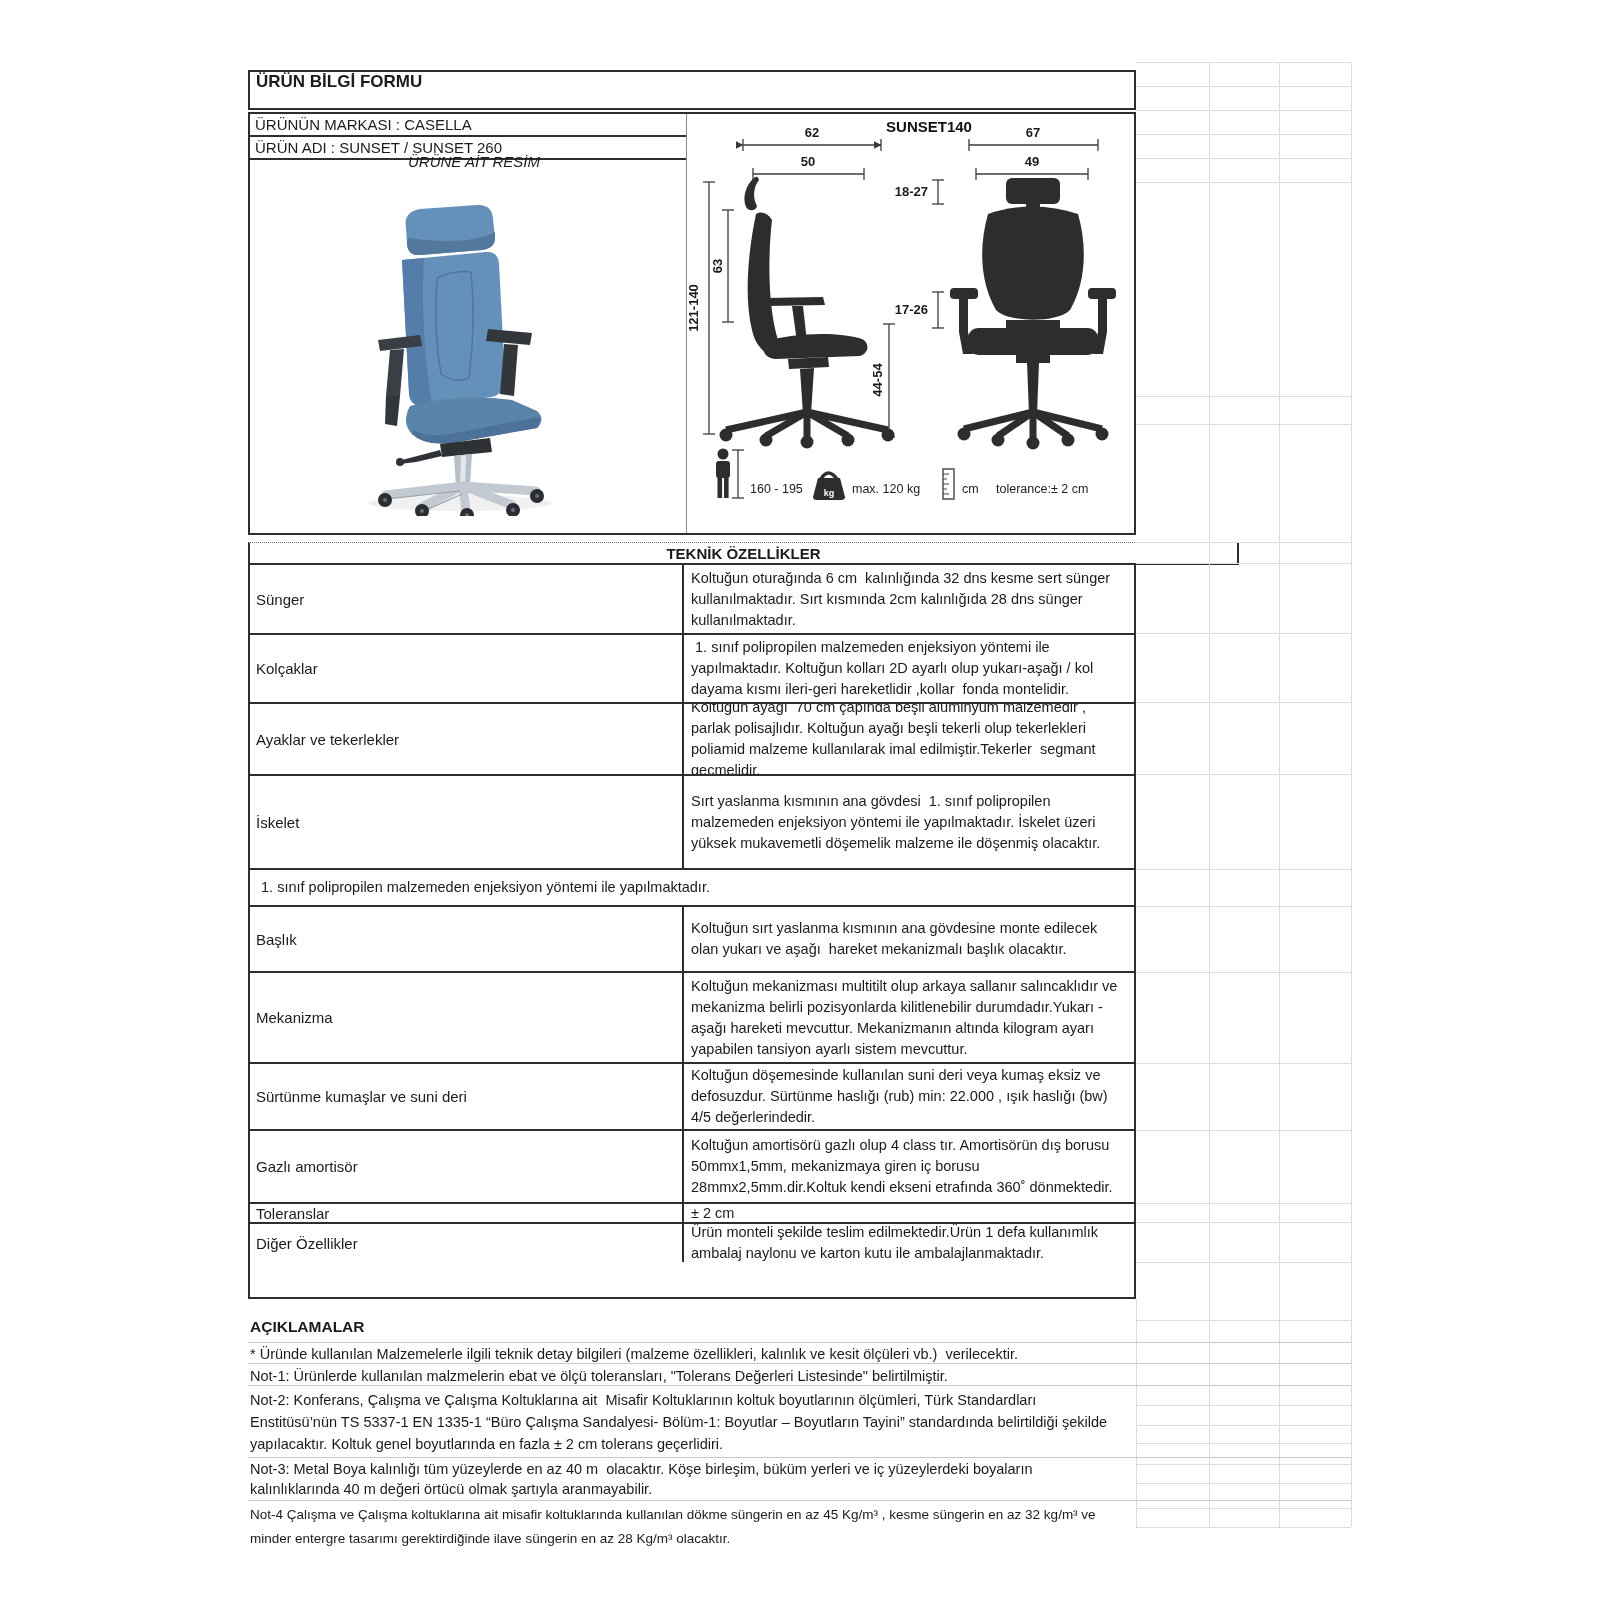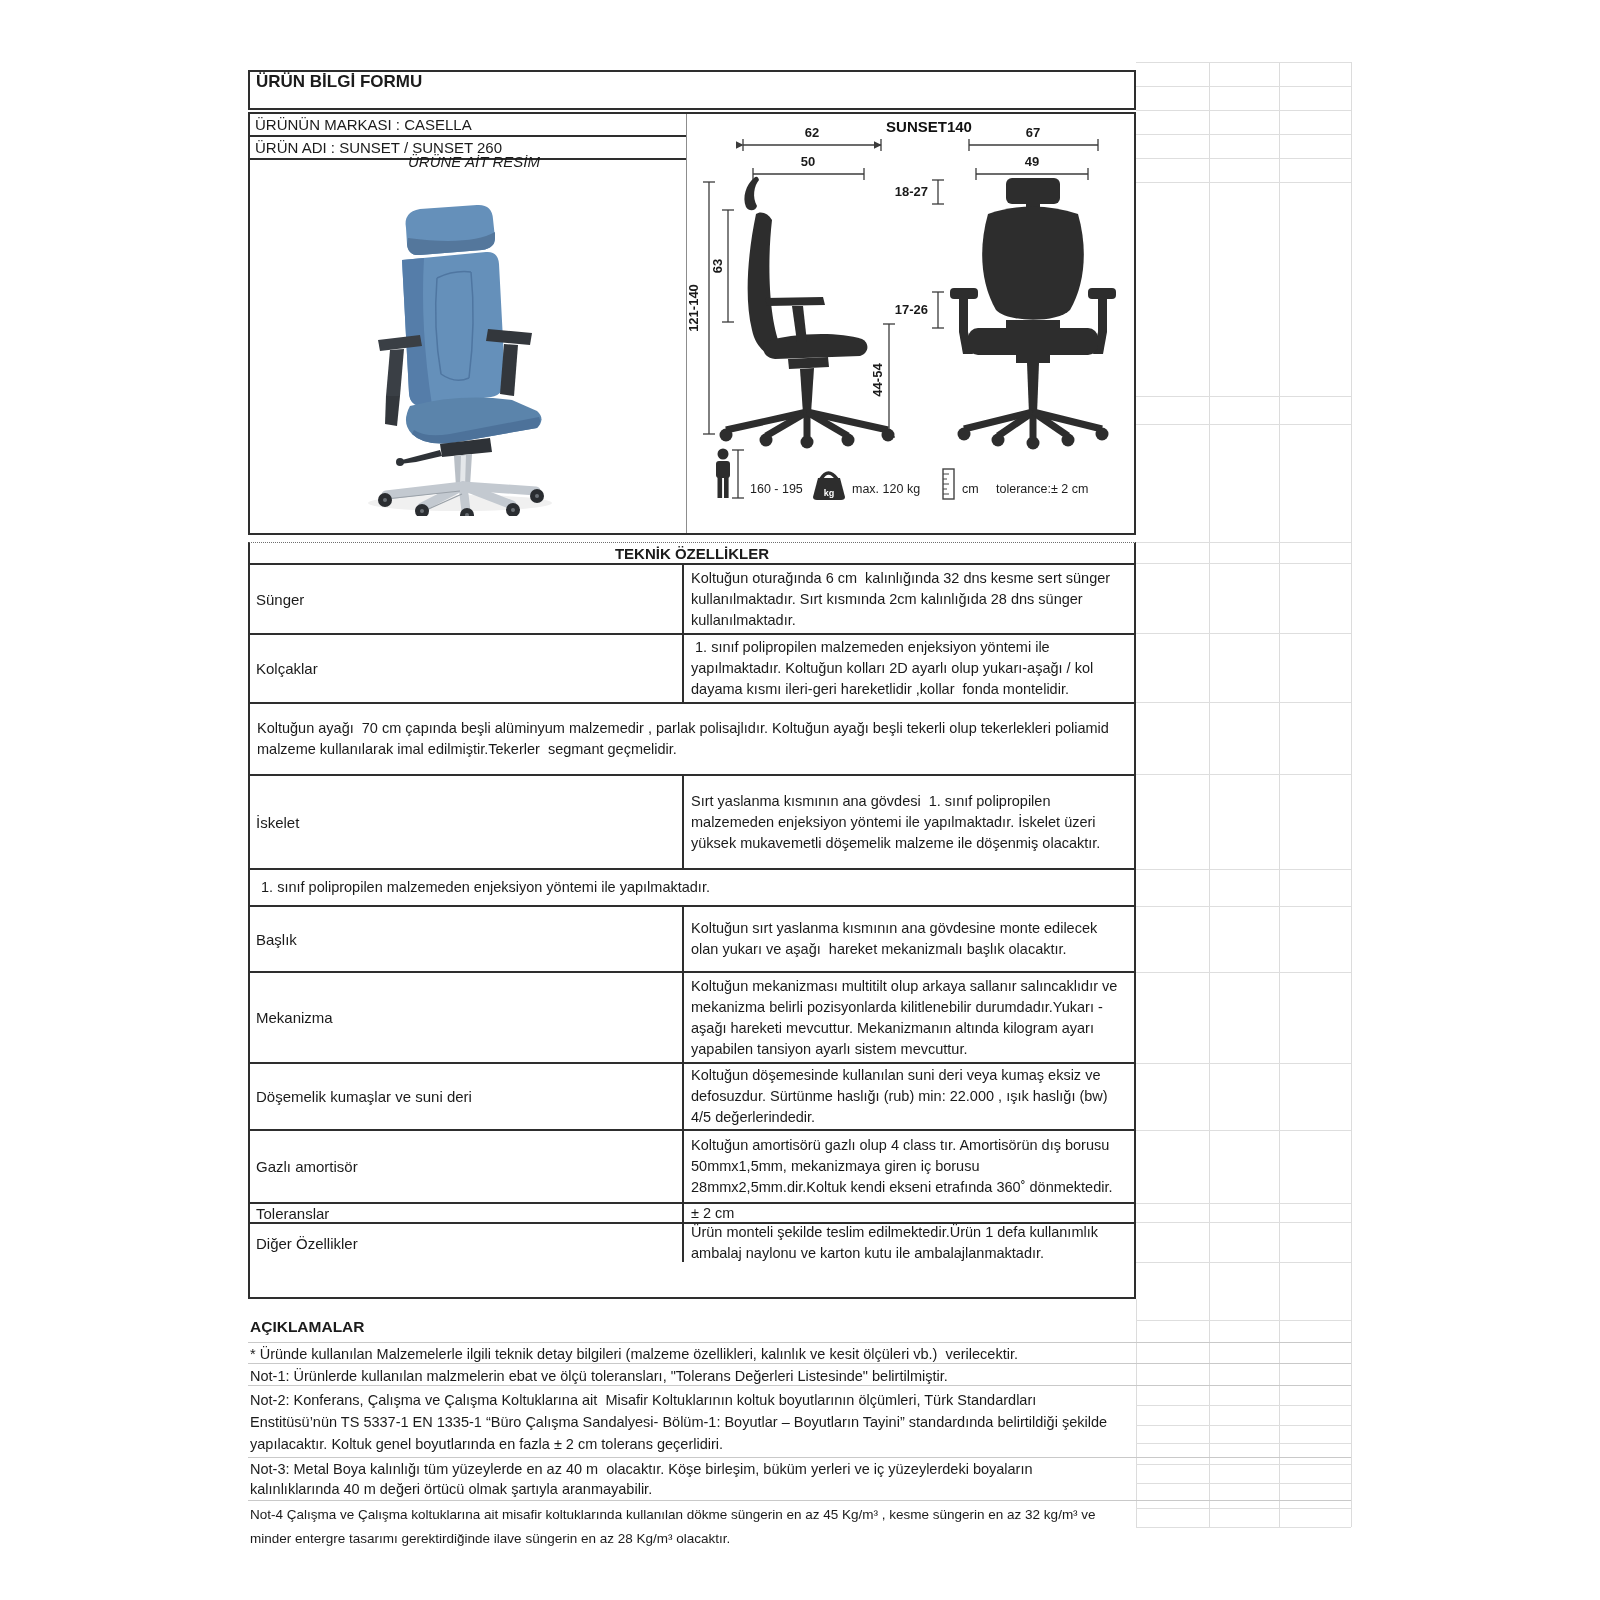--- a/index.html
+++ b/index.html
@@ -7,21 +7,21 @@
         font-family:"Liberation Sans",sans-serif;color:#1b1b1b;}
   .abs{position:absolute;box-sizing:border-box;}
   
   .title-box{left:248px;top:70px;width:888px;height:40px;border:2px solid #2e2e2e;
              font-size:17px;font-weight:bold;display:flex;align-items:flex-start;padding-left:6px;}
   .upper-box{left:248px;top:112px;width:888px;height:423px;border:2px solid #2e2e2e;}
   .hrow{position:absolute;left:0;width:436px;height:23px;border-bottom:2px solid #2e2e2e;
         font-size:15px;display:flex;align-items:center;padding-left:5px;box-sizing:border-box;}
   .vdivider{position:absolute;left:436px;top:0;width:1px;height:100%;background:#8d8d8d;}
   
-  .tech-header{left:248px;top:542px;width:888px;height:23px;border:2px solid #2e2e2e;border-top:1px dotted #6f6f6f;
+  .tech-header{left:248px;top:542px;width:991px;height:23px;border:2px solid #2e2e2e;border-top:1px dotted #6f6f6f;
                font-size:15px;font-weight:bold;display:flex;align-items:center;justify-content:center;}
   .tech-table{left:248px;top:563px;width:888px;height:736px;border:2px solid #2e2e2e;border-top:2px solid #2e2e2e;
               display:flex;flex-direction:column;}
   .trow{display:flex;overflow:hidden;}
   .trow + .trow{border-top:2px solid #2e2e2e;}
   .tlabel{width:434px;border-right:2px solid #2e2e2e;display:flex;align-items:center;
           padding:0 6px;box-sizing:border-box;font-size:15px;flex-shrink:0;}
   .tval{flex:1;display:flex;align-items:center;padding:1px 7px;box-sizing:border-box;
         font-size:14.5px;line-height:21px;white-space:pre-wrap;overflow:hidden;}
   
@@ -246,39 +246,40 @@
   <div class="abs tech-table">
     <div class="trow" style="height:68px;">
       <div class="tlabel">Sünger</div>
       <div class="tval">Koltuğun oturağında 6 cm  kalınlığında 32 dns kesme sert sünger kullanılmaktadır. Sırt kısmında 2cm kalınlığıda 28 dns sünger kullanılmaktadır.</div>
     </div>
     <div class="trow" style="height:67px;">
       <div class="tlabel">Kolçaklar</div>
       <div class="tval"> 1. sınıf polipropilen malzemeden enjeksiyon yöntemi ile yapılmaktadır. Koltuğun kolları 2D ayarlı olup yukarı-aşağı / kol dayama kısmı ileri-geri hareketlidir ,kollar  fonda montelidir.</div>
     </div>
     <div class="trow" style="height:70px;">
+      <div class="tlabel">Ayaklar ve tekerlekler</div>
       <div class="tval">Koltuğun ayağı  70 cm çapında beşli alüminyum malzemedir , parlak polisajlıdır. Koltuğun ayağı beşli tekerli olup tekerlekleri poliamid malzeme kullanılarak imal edilmiştir.Tekerler  segmant geçmelidir.</div>
     </div>
     <div class="trow" style="height:92px;">
       <div class="tlabel">İskelet</div>
       <div class="tval">Sırt yaslanma kısmının ana gövdesi  1. sınıf polipropilen malzemeden enjeksiyon yöntemi ile yapılmaktadır. İskelet üzeri yüksek mukavemetli döşemelik malzeme ile döşenmiş olacaktır.</div>
     </div>
     <div class="trow" style="height:35px;">
       <div class="tval"> 1. sınıf polipropilen malzemeden enjeksiyon yöntemi ile yapılmaktadır.</div>
     </div>
     <div class="trow" style="height:64px;">
       <div class="tlabel">Başlık</div>
       <div class="tval">Koltuğun sırt yaslanma kısmının ana gövdesine monte edilecek olan yukarı ve aşağı  hareket mekanizmalı başlık olacaktır.</div>
     </div>
     <div class="trow" style="height:89px;">
       <div class="tlabel">Mekanizma</div>
       <div class="tval">Koltuğun mekanizması multitilt olup arkaya sallanır salıncaklıdır ve mekanizma belirli pozisyonlarda kilitlenebilir durumdadır.Yukarı - aşağı hareketi mevcuttur. Mekanizmanın altında kilogram ayarı yapabilen tansiyon ayarlı sistem mevcuttur.</div>
     </div>
     <div class="trow" style="height:65px;">
-      <div class="tlabel">Döşemelik kumaşlar ve suni deri</div>
+      <div class="tlabel">Sürtünme kumaşlar ve suni deri</div>
       <div class="tval">Koltuğun döşemesinde kullanılan suni deri veya kumaş eksiz ve defosuzdur. Sürtünme haslığı (rub) min: 22.000 , ışık haslığı (bw) 4/5 değerlerindedir.</div>
     </div>
     <div class="trow" style="height:71px;">
       <div class="tlabel">Gazlı amortisör</div>
       <div class="tval">Koltuğun amortisörü gazlı olup 4 class tır. Amortisörün dış borusu 50mmx1,5mm, mekanizmaya giren iç borusu 28mmx2,5mm.dir.Koltuk kendi ekseni etrafında 360˚ dönmektedir.</div>
     </div>
     <div class="trow" style="height:18px;">
       <div class="tlabel">Toleranslar</div>
       <div class="tval">± 2 cm</div>
     </div>

